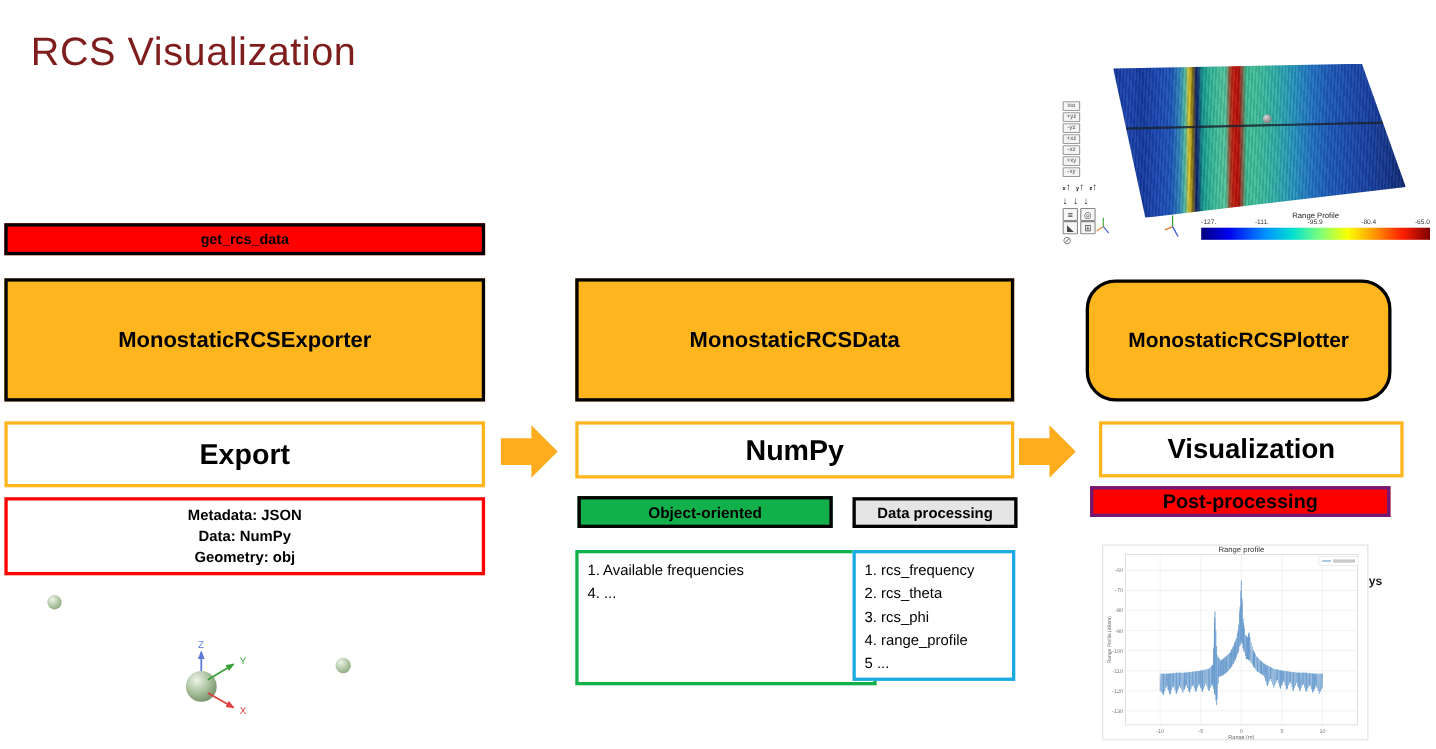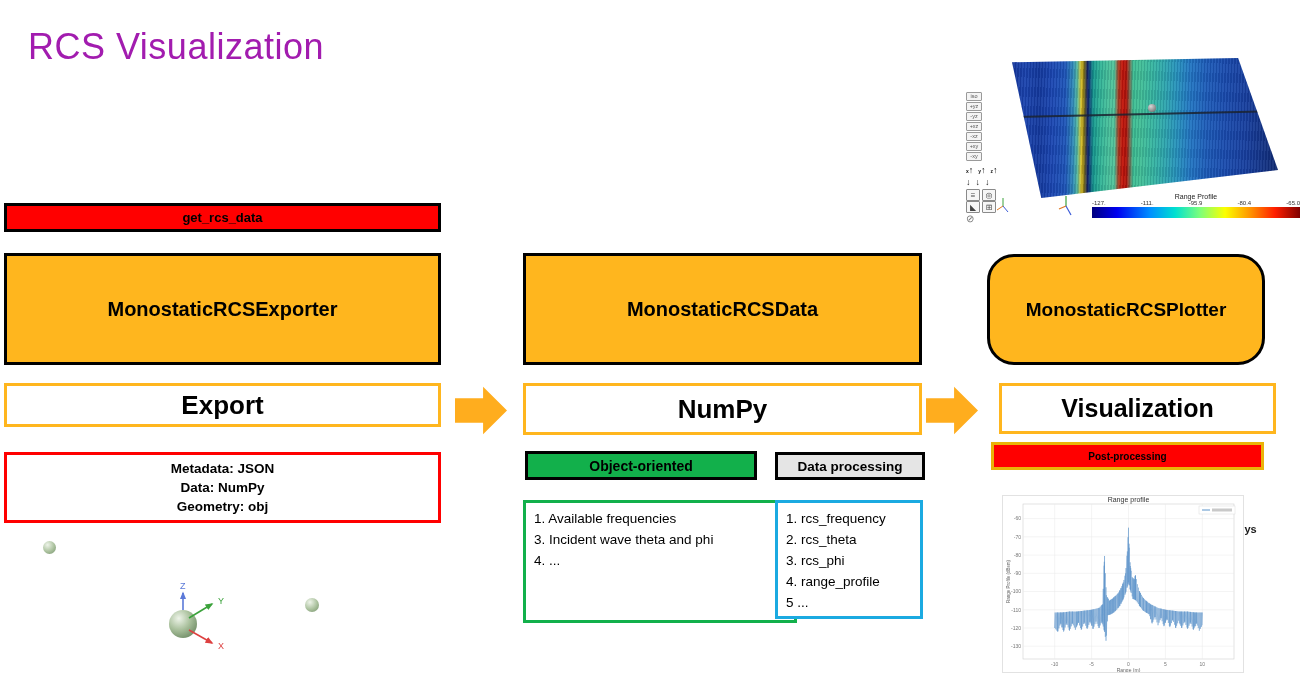--- a/index.html
+++ b/index.html
@@ -1,28 +1,28 @@
 <!DOCTYPE html>
 <html><head>
 <meta charset="utf-8">
 <style>
   html,body{margin:0;padding:0;}
   body{width:1305px;height:681px;position:relative;background:#fff;
        font-family:"Liberation Sans",sans-serif;overflow:hidden;color:#000;}
   .abs{position:absolute;box-sizing:border-box;}
   .center{display:flex;align-items:center;justify-content:center;text-align:center;}
-  .slide-title{font-size:36px;font-weight:400;color:#a21caf;letter-spacing:.5px;}
+  .slide-title{font-size:36px;font-weight:400;color:#7f1d1d;letter-spacing:.5px;}
   .banner-red{background:#FF0000;border:3px solid #000;font-weight:bold;font-size:13px;color:#000;}
   .class-box{background:#FFB61E;border:3px solid #000;font-weight:bold;font-size:20px;color:#000;}
   .stage-box{background:#fff;border:3px solid #FFB61E;font-weight:bold;font-size:26px;color:#000;}
   .outline-red{background:#fff;border:3px solid #FF0000;font-weight:bold;font-size:13.5px;line-height:19px;
                display:flex;flex-direction:column;align-items:center;justify-content:center;}
   .badge-green{background:#12B04B;border:3px solid #000;font-weight:bold;font-size:14px;}
   .badge-blue{background:#e5e5e5;border:3px solid #000;font-weight:bold;font-size:13.5px;}
-  .badge-red{background:#FF0000;border:3px solid #eab308;font-weight:bold;font-size:10px;}
+  .badge-red{background:#FF0000;border:3px solid #701a75;font-weight:bold;font-size:18px;}
   .list-box{background:#fff;font-size:13.5px;line-height:1.55;padding:6px 8px;}
   .list-green{border:3px solid #12B04B;}
   .list-blue{border:3px solid #1BAAE1;}
   .block-arrow{background:#FFAD1E;clip-path:polygon(0% 27%,54% 27%,54% 5%,100% 50%,54% 95%,54% 73%,0% 73%);
                filter:drop-shadow(2px 2px 0 rgba(170,110,0,.55));}
   .sphere{border-radius:50%;background:radial-gradient(circle at 35% 30%,#eef4e9,#a9c09c 55%,#74906a);}
   
   .vtool{display:flex;flex-direction:column;gap:1px;}
   .vtool button{width:16px;height:9px;font-size:5.5px;line-height:7px;padding:0;margin:0;
                 border:1px solid #9a9a9a;background:#f4f4f4;color:#555;border-radius:1px;
@@ -56,21 +56,21 @@
   .ansys .a-slash{color:#FFB71E;font-style:italic;margin-right:.5px;}
   .figure{background:#fff;border:1px solid #e2e2e2;}
 </style>
 </head>
 <body>
 
 <div class="abs slide-title" style="left:28px;top:26px;">RCS Visualization</div>
 
 <div class="abs banner-red center" style="left:4px;top:203px;width:437px;height:29px;">get_rcs_data</div>
 <div class="abs class-box center" style="left:4px;top:253px;width:437px;height:112px;">MonostaticRCSExporter</div>
-<div class="abs stage-box center" style="left:4px;top:383px;width:437px;height:44px;">Export</div>
+<div class="abs stage-box center" style="left:4px;top:383px;width:437px;height:60px;">Export</div>
 <div class="abs outline-red" style="left:4px;top:452px;width:437px;height:71px;">
     <div>Metadata: JSON</div>
     <div>Data: NumPy</div>
     <div>Geometry: obj</div>
   </div>
 
 <div class="abs sphere" style="left:43px;top:541px;width:13px;height:13px;"></div>
 <div class="abs sphere" style="left:305px;top:598px;width:14px;height:14px;"></div>
 <svg class="abs" style="left:158px;top:580px;" width="84" height="72" viewBox="0 0 84 72">
   <defs>
@@ -100,21 +100,20 @@
 
 <div class="abs block-arrow" style="left:455px;top:384px;width:52px;height:53px;"></div>
 <div class="abs block-arrow" style="left:926px;top:384px;width:52px;height:53px;"></div>
 
 <div class="abs class-box center" style="left:523px;top:253px;width:399px;height:112px;text-align:right;">MonostaticRCSData</div>
 <div class="abs stage-box center" style="left:523px;top:383px;width:399px;height:52px;">NumPy</div>
 <div class="abs badge-green center" style="left:525px;top:451px;width:232px;height:29px;">Object-oriented</div>
 <div class="abs badge-blue center" style="left:775px;top:452px;width:150px;height:28px;">Data processing</div>
 <div class="abs list-box list-green" style="left:523px;top:500px;width:274px;height:123px;">
     <div>1. Available frequencies</div>
-    <div>3. Incident wave theta and phi</div>
     <div>4. ...</div>
   </div>
 <div class="abs list-box list-blue" style="left:775px;top:500px;width:148px;height:119px;">
     <div>1. rcs_frequency</div>
     <div>2. rcs_theta</div>
     <div>3. rcs_phi</div>
     <div>4. range_profile</div>
     <div>5 ...</div>
   </div>
 

